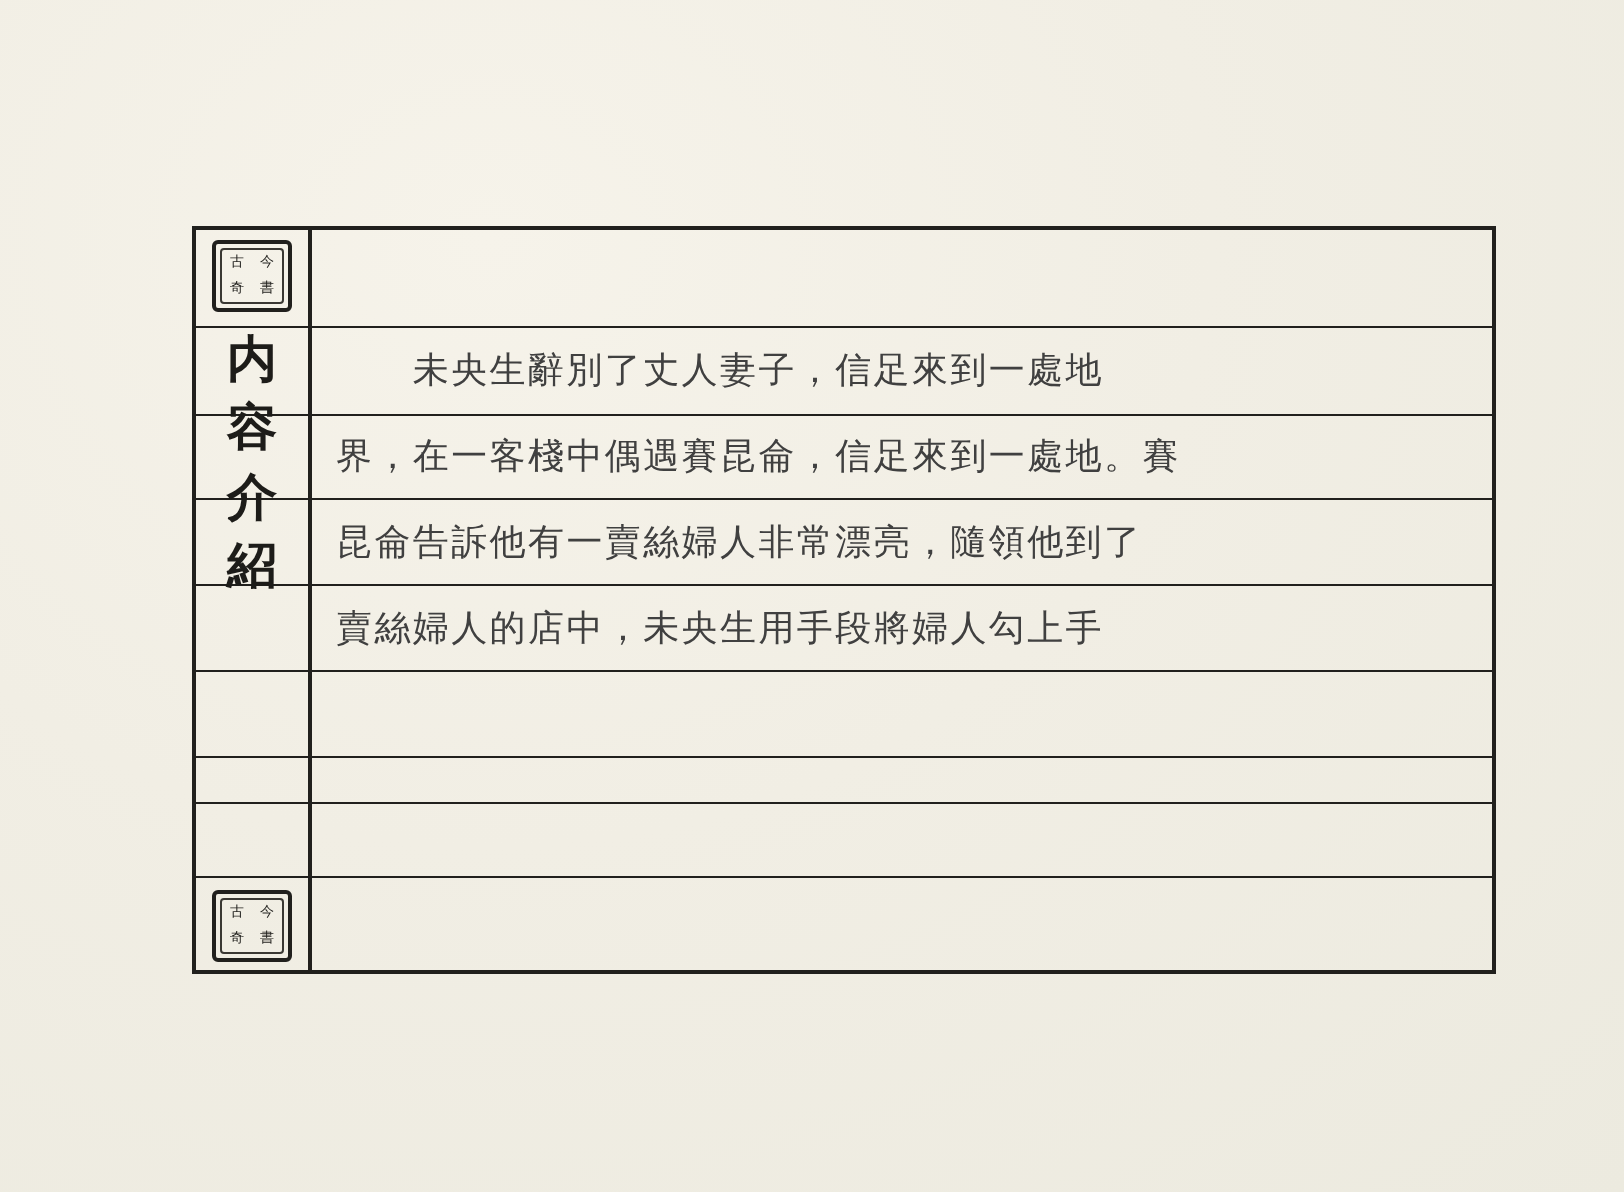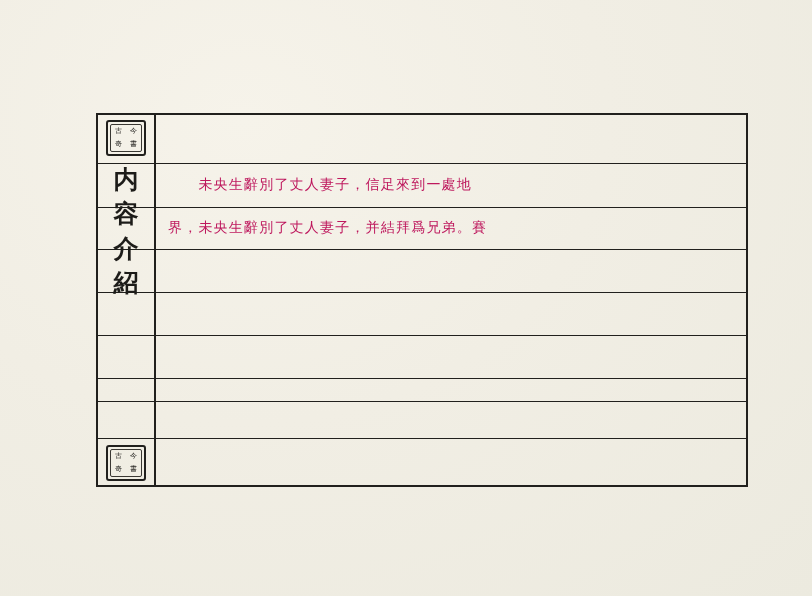--- a/index.html
+++ b/index.html
@@ -126,22 +126,22 @@
     top: 48px;
     right: 0;
     height: 238px;
     box-sizing: border-box;
     padding: 0 12px 0 14px;
   }
   .line {
     height: 43px;
     display: flex;
     align-items: center;
-    font-size: 14px;
-    color: #be185d;
+    font-size: 18px;
+    color: #404040;
     letter-spacing: 1.2px;
     white-space: pre;
     font-family: "DejaVu Serif", "Liberation Serif", serif;
   }
 </style>
 </head>
 <body>
 
 <div class="paper"></div>
 
@@ -180,16 +180,18 @@
         <span>古</span>
         <span>今</span>
         <span>奇</span>
         <span>書</span>
       </div>
     </div>
   </div>
 
   <div class="body-text">
     <div class="line">　　未央生辭別了丈人妻子，信足來到一處地</div>
-    <div class="line">界，未央生辭別了丈人妻子，并結拜爲兄弟。賽</div>
+    <div class="line">界，在一客棧中偶遇賽昆侖，信足來到一處地。賽</div>
+    <div class="line">昆侖告訴他有一賣絲婦人非常漂亮，隨領他到了</div>
+    <div class="line">賣絲婦人的店中，未央生用手段將婦人勾上手</div>
   </div>
 
 </div>
 
 </body></html>

